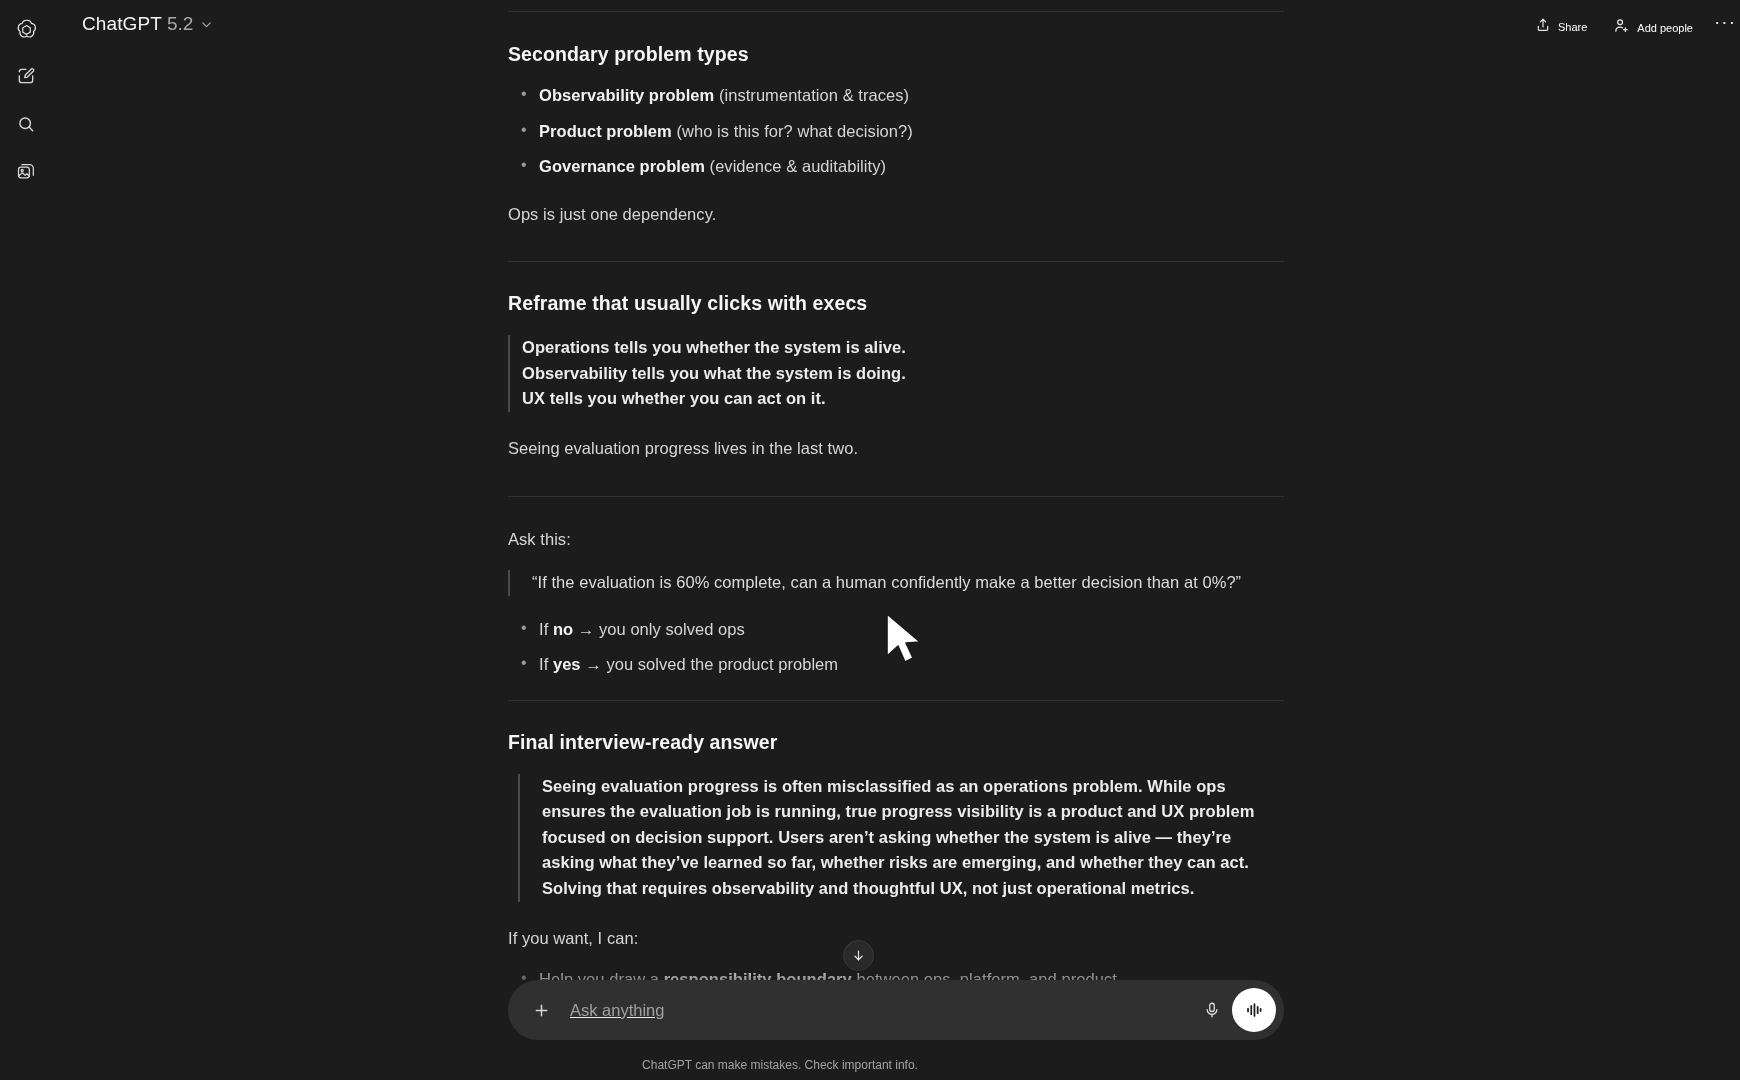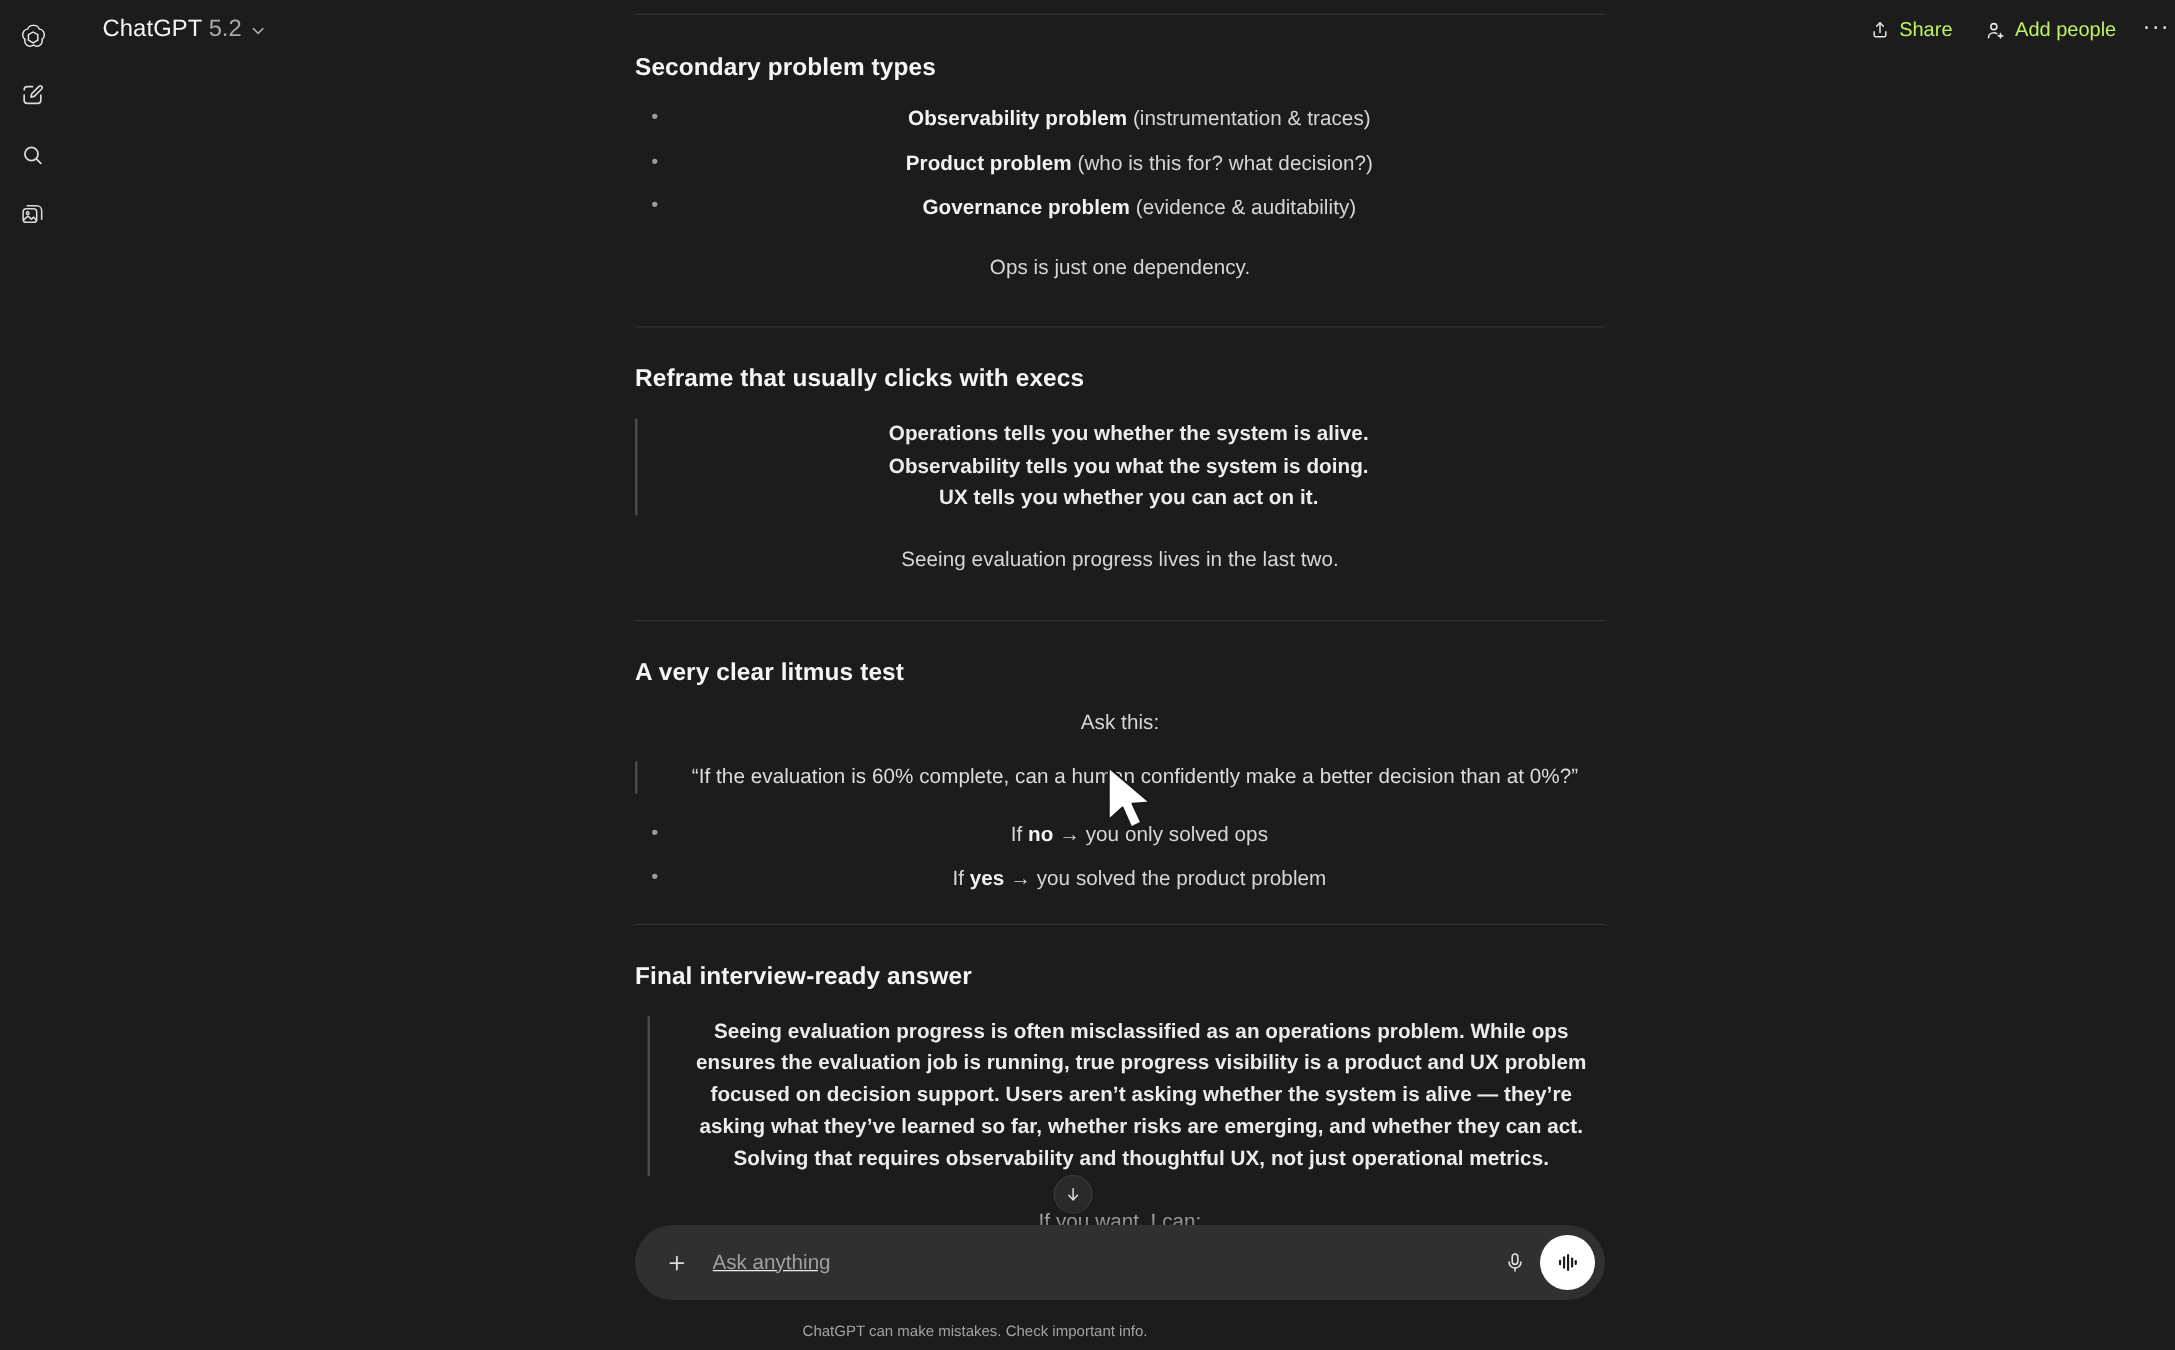--- a/index.html
+++ b/index.html
@@ -49,22 +49,22 @@
     cursor: pointer; pointer-events: auto;
   }
   .model-name { font-size: 19px; color: #f3f3f3; letter-spacing: .1px; }
   .model-ver  { font-size: 19px; color: #a9a9a9; margin-left: -2px; }
 
   .top-right {
     position: absolute; right: 14px; top: 8px;
     display: flex; align-items: center; gap: 4px; pointer-events: auto;
   }
   .top-action {
-    display: flex; align-items: flex-start; gap: 7px;
-    font-size: 16px; color: #bef264;
+    display: flex; align-items: flex-end; gap: 7px;
+    font-size: 11px; color: #ffffff;
     padding: 7px 11px; border-radius: 9px; cursor: pointer;
     white-space: nowrap;
   }
   .dots-btn {
     width: 34px; height: 34px; border-radius: 9px; cursor: pointer;
     display: flex; align-items: center; justify-content: center;
     color: #e7e7e7; font-size: 19px; letter-spacing: 1px; line-height: 1;
     padding-bottom: 7px;
   }
 
@@ -82,21 +82,20 @@
   }
   .sec { padding: 0; }
 
   h3 {
     font-size: 19.5px; font-weight: bold; color: #f5f5f5;
     letter-spacing: .1px;
   }
   p, li {
     font-size: 16.5px; color: #d6d6d6; line-height: 1.55;
     letter-spacing: .05px;
-    text-align: center;
   }
   ul { list-style: none; }
   li {
     position: relative; padding-left: 31px; margin: 0 0 10px 0;
   }
   li::before {
     content: "•"; position: absolute; left: 13px; top: -1px;
     color: #9a9a9a; font-size: 16px;
   }
   b, strong { color: #f2f2f2; font-weight: bold; }
@@ -275,21 +274,20 @@
         <p>Operations tells you whether the system is alive.</p>
         <p>Observability tells you what the system is doing.</p>
         <p>UX tells you whether you can act on it.</p>
       </blockquote>
       <p style="margin-top:24px;">Seeing evaluation progress lives in the last two.</p>
     </div>
 
     <div class="hr" style="margin-top:34px;"></div>
 
     <div class="sec" style="margin-top:30px;">
-      <h3>A very clear litmus test</h3>
       <p style="margin-top:16px;">Ask this:</p>
       <blockquote class="plain" style="margin-top:18px;">
         <p>“If the evaluation is 60% complete, can a human confidently make a better decision than at 0%?”</p>
       </blockquote>
       <ul style="margin-top:21px;">
         <li>
           <span>If </span><b>no</b><span> → you only solved ops</span>
         </li>
         <li>
           <span>If </span><b>yes</b><span> → you solved the product problem</span>

